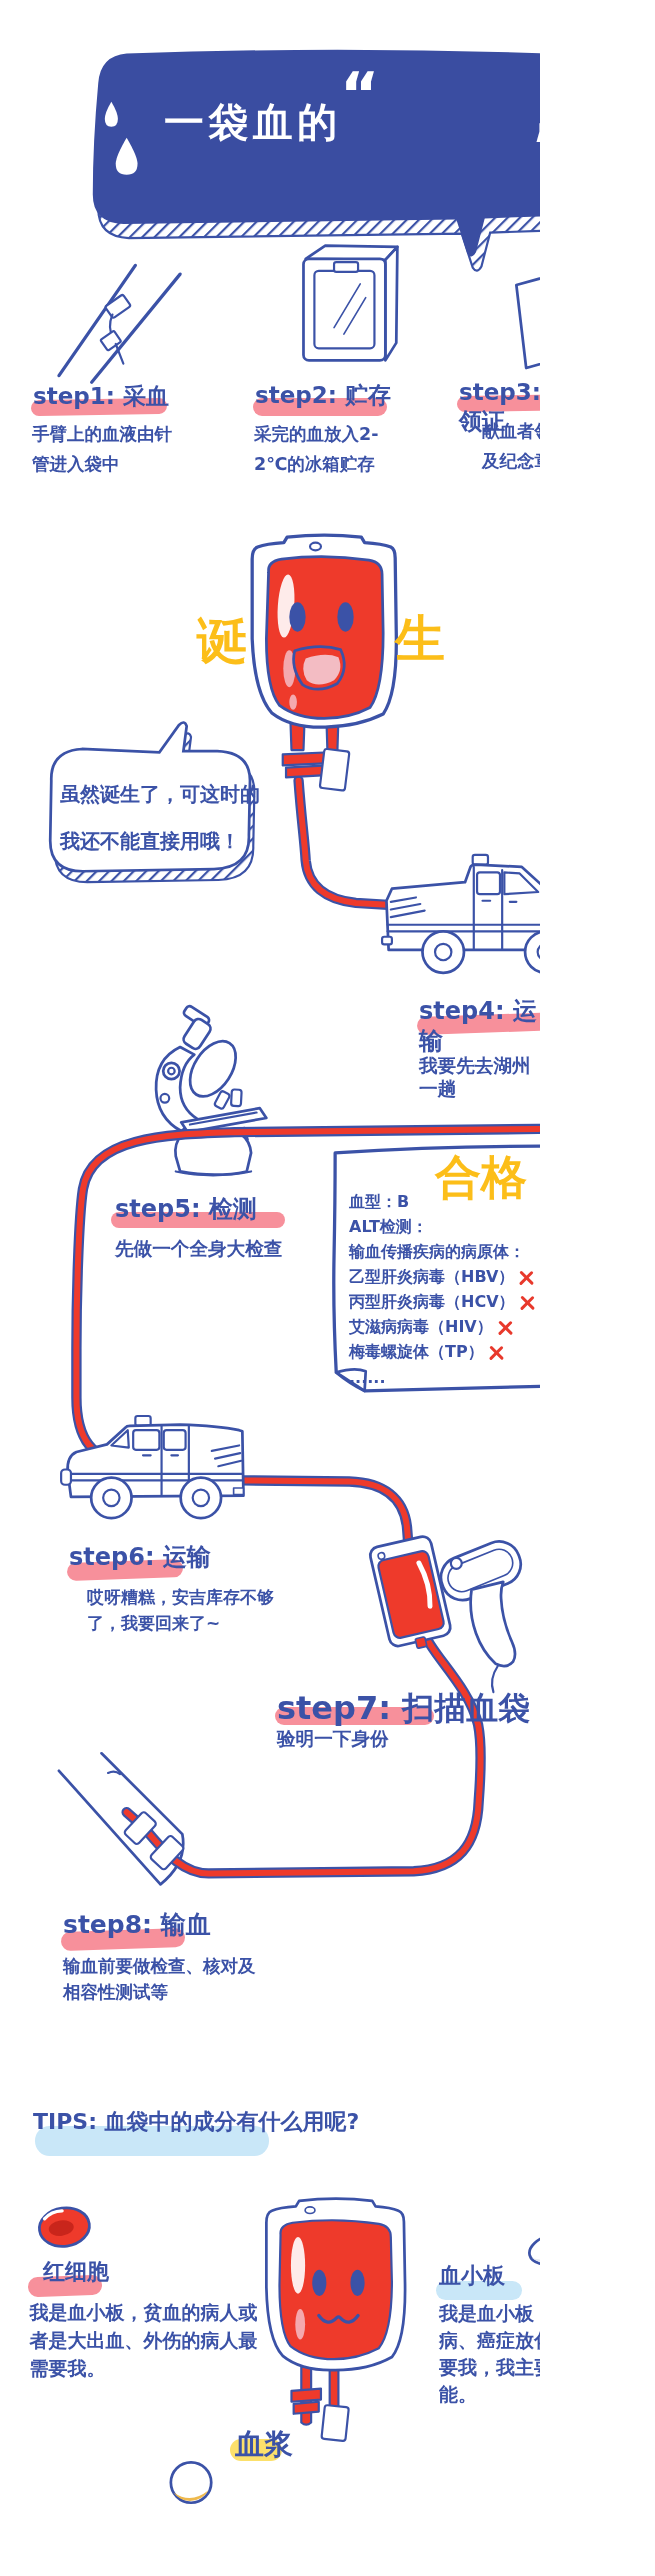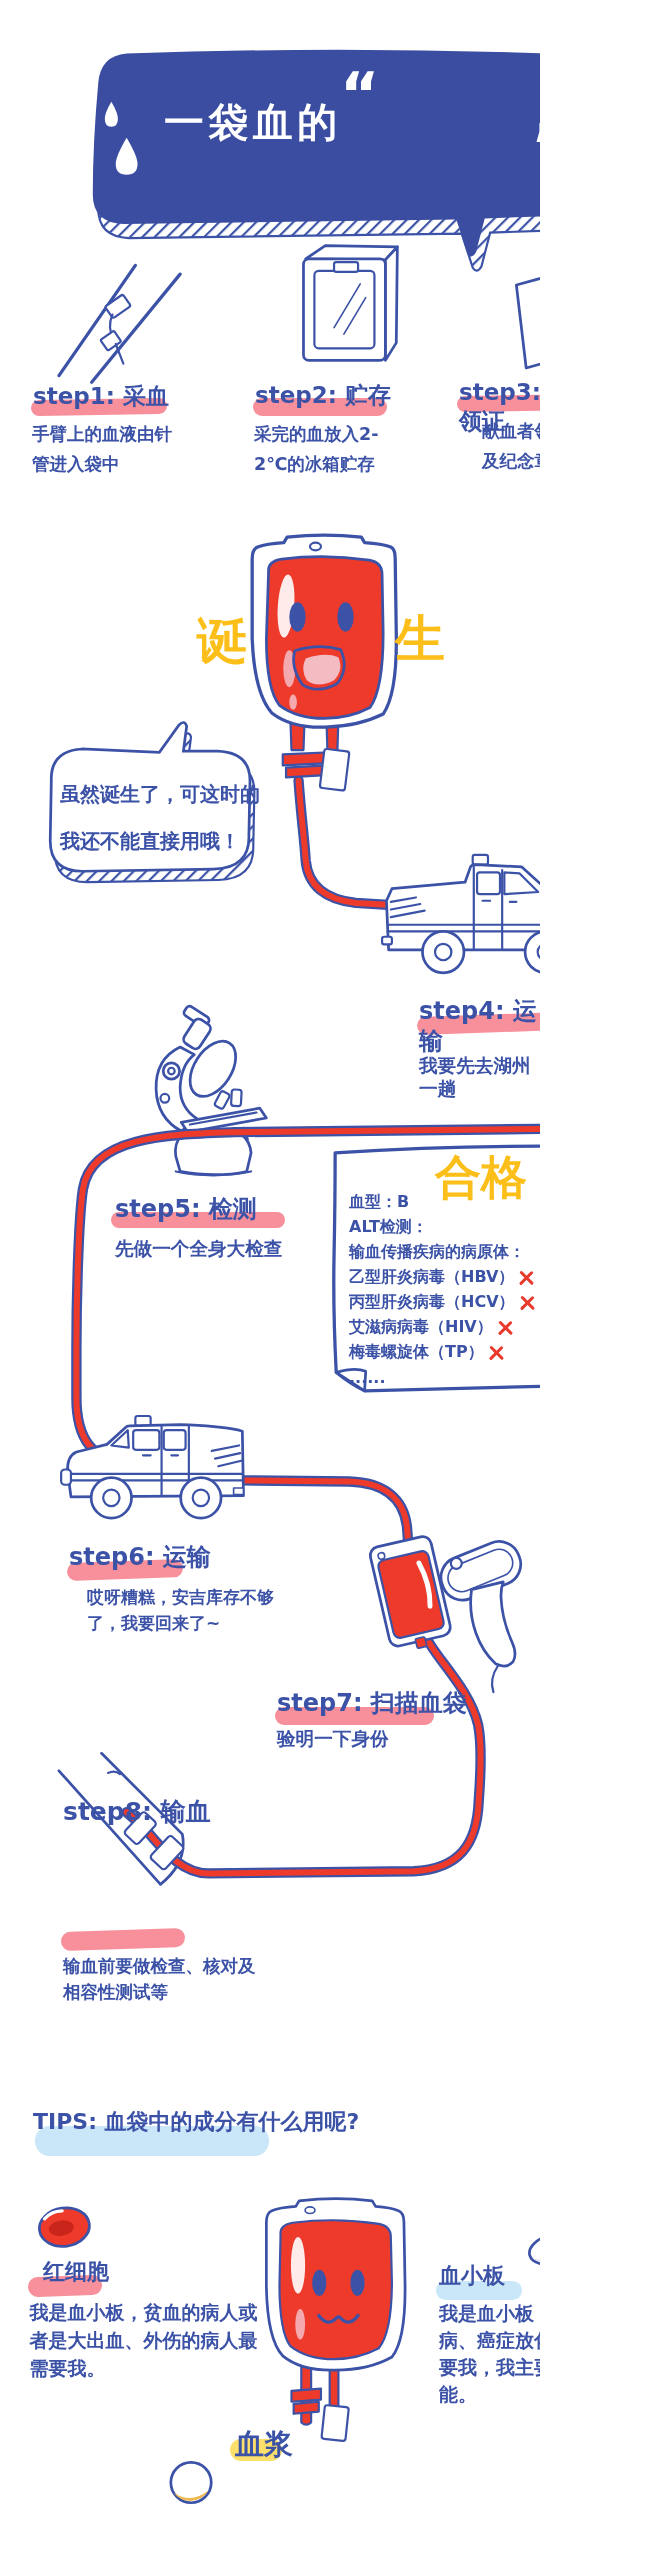--- a/index.html
+++ b/index.html
@@ -257,23 +257,23 @@
   <div class="txt yellow" style="left:197px;top:610px;font-size:50px;">诞</div>
   <div class="txt yellow" style="left:395px;top:608px;font-size:50px;">生</div>
   <div class="txt" style="left:60px;top:771px;width:203px;font-size:20px;line-height:47px;">虽然诞生了，可这时的我还不能直接用哦！</div>
 
   <div class="txt" style="left:419px;top:996px;font-size:24px;">step4: 运输</div>
   <div class="txt" style="left:419px;top:1054px;font-size:18.6px;">我要先去湖州一趟</div>
   <div class="txt" style="left:115px;top:1194px;font-size:24px;">step5: 检测</div>
   <div class="txt" style="left:115px;top:1237px;font-size:18.6px;">先做一个全身大检查</div>
   <div class="txt" style="left:69px;top:1542px;font-size:24px;">step6: 运输</div>
   <div class="txt" style="left:71px;top:1584px;width:202px;font-size:17px;line-height:26px;margin-left:16px;">哎呀糟糕，安吉库存不够了，我要回来了~</div>
-  <div class="txt" style="left:277px;top:1688px;font-size:24px;text-align:center;">step7: 扫描血袋</div>
+  <div class="txt" style="left:277px;top:1688px;font-size:32px;text-align:center;">step7: 扫描血袋</div>
   <div class="txt" style="left:277px;top:1727px;font-size:18.6px;">验明一下身份</div>
-  <div class="txt" style="left:63px;top:1796px;font-size:25px;">step8: 输血</div>
+  <div class="txt" style="left:63px;top:1909px;font-size:25px;">step8: 输血</div>
   <div class="txt" style="left:63px;top:1953px;width:197px;font-size:17.5px;line-height:26px;">输血前要做检查、核对及相容性测试等</div>
 
   <div class="txt yellow" style="left:435px;top:1149px;font-size:46px;">合格</div>
   <div class="report-rows" style="left:349px;top:1163px;width:218px;">
     <div class="row">血型：B</div>
     <div class="row">ALT检测：</div>
     <div class="row">输血传播疾病的病原体：</div>
     <div class="row">
         <span>乙型肝炎病毒（HBV）</span>
         <span class="cross"></span>

